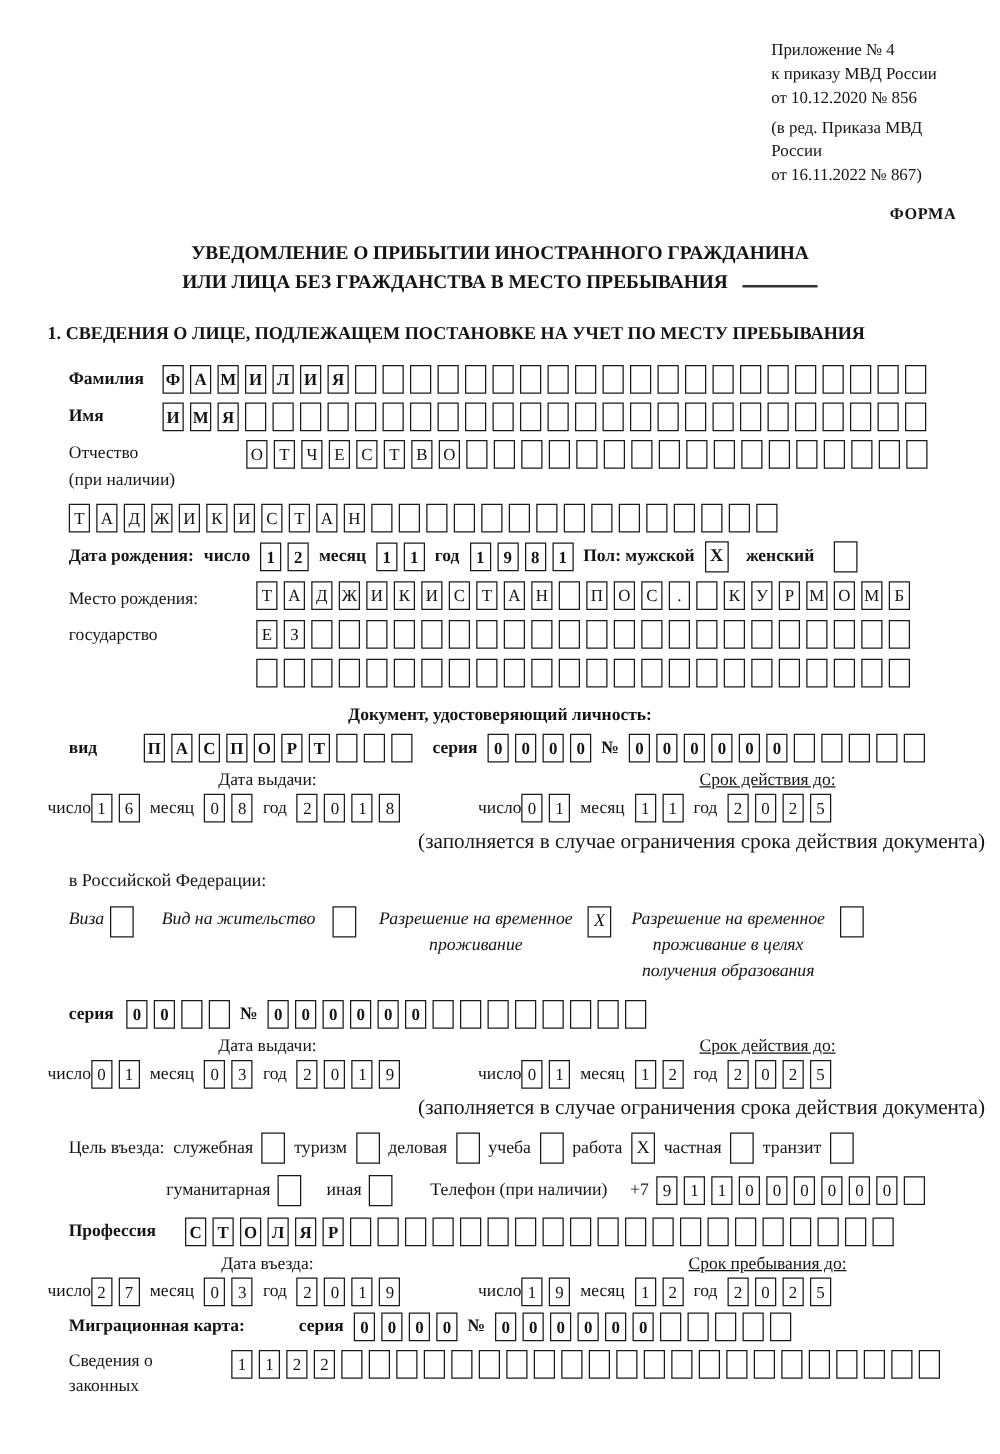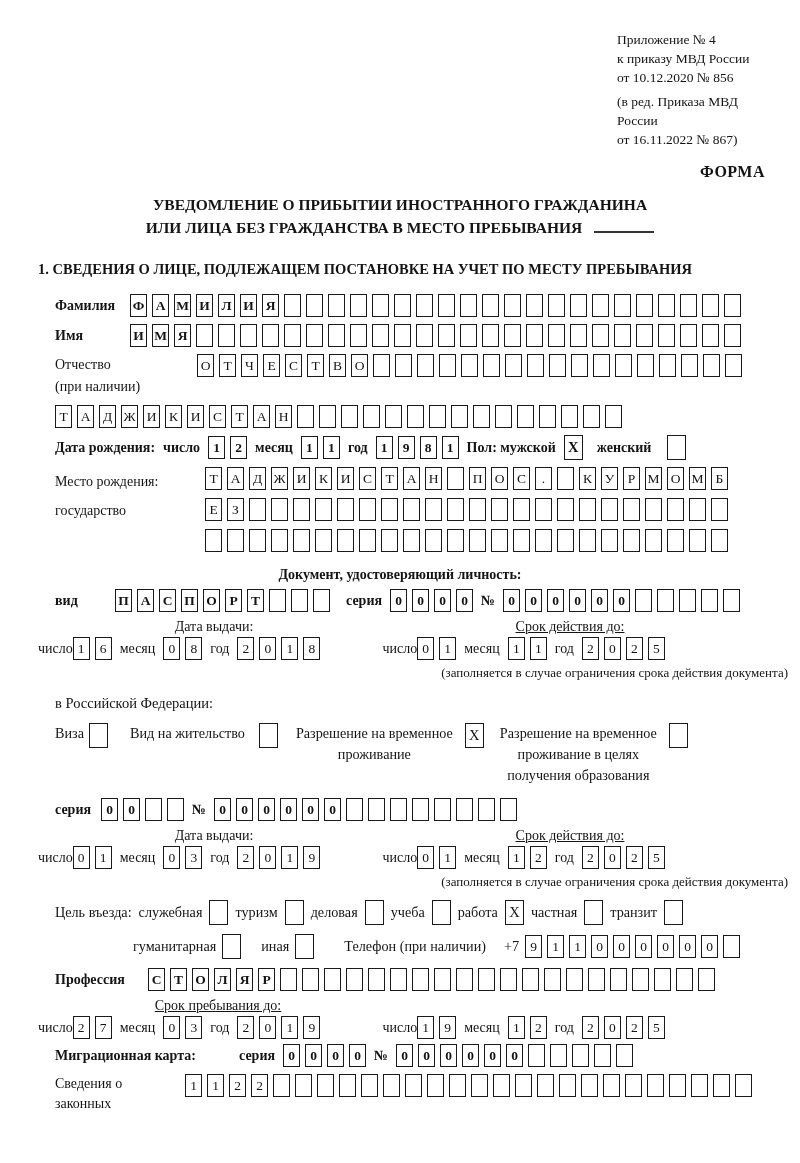--- a/index.html
+++ b/index.html
@@ -1,44 +1,44 @@
 <!DOCTYPE html>
 <html lang="ru"><head>
 <meta charset="utf-8">
 <style>
   html,body{margin:0;padding:0;background:#fff;}
   body{width:800px;height:1163px;overflow:hidden;color:#141414;
        font-family:"Liberation Serif","DejaVu Serif",serif;font-size:14px;}
   .apx{margin:30px 35px 0 617px;font-size:13.5px;line-height:19px;}
   .apx .gap{margin-top:5px;}
-  .forma{text-align:right;padding-right:35px;font-weight:bold;font-size:16px;margin-top:14px;letter-spacing:.5px;}
+  .forma{text-align:right;padding-right:35px;font-weight:bold;font-size:13px;margin-top:14px;letter-spacing:.5px;}
   .title{text-align:center;font-weight:bold;font-size:15.5px;line-height:23px;margin-top:12px;}
   .blank{display:inline-block;width:60px;height:3px;border-bottom:2px solid #333;margin-left:12px;}
   .sect{margin:22px 0 16px 38px;font-weight:bold;font-size:14.5px;}
   .cells{display:inline-flex;gap:5px;vertical-align:middle;flex:0 0 auto;}
   .cell{width:15px;height:21px;border:1.6px solid #1a1a1a;display:inline-block;text-align:center;
         font-size:13.5px;line-height:21px;background:#fff;}
   .cb{width:17px;height:23px;border:1.6px solid #1a1a1a;display:inline-block;text-align:center;
       font-size:14.5px;line-height:23px;flex:0 0 auto;}
   .frow{display:flex;align-items:center;margin:0 0 7px 55px;font-weight:bold;}
   .frow-top{display:flex;align-items:flex-start;margin:0 0 7px 55px;}
   .lbl{flex:0 0 auto;}
   .w75{width:75px;} .w142{width:142px;} .w120{width:120px;} .w150{width:150px;} .w93{width:93px;} .w130{width:130px;}
   .lblcol{line-height:22px;}
   .stack .cells{display:flex;margin-bottom:8px;}
   .dochdr{text-align:center;font-weight:bold;font-size:14px;margin:4px 0 6px 0;}
   .mlbl{margin:0 8px;}
-  .dtitles{display:flex;margin-left:38px;font-size:14px;margin-bottom:2px;}
+  .dtitles{display:flex;margin-left:38px;font-size:14px;margin-bottom:2px;gap:44px;}
   .dtitles .t1{width:352px;text-align:center;}
   .dtitles .t2{width:360px;text-align:center;text-decoration:underline;}
   .drow{display:flex;align-items:center;margin:0 0 5px 38px;}
   .dgap{margin-left:62px;}
-  .note-r{text-align:right;padding-right:12px;font-size:13px;margin:0 0 10px 0;}
+  .note-r{text-align:right;padding-right:12px;font-size:17px;margin:0 0 10px 0;}
   .par{margin:4px 0 8px 55px;font-size:14.5px;line-height:24px;}
-  .resrow{display:flex;align-items:flex-start;margin:2px 0 12px 55px;font-size:14.2px;line-height:21px;}
+  .resrow{display:flex;align-items:flex-start;margin:2px 0 12px 55px;font-size:14.2px;line-height:21px;font-style:italic;}
   .ctr{text-align:center;}
   .purline{display:flex;align-items:center;margin:0 0 9px 55px;gap:7px;font-size:14.2px;}
   .purline2{display:flex;align-items:center;margin:0 0 9px 133px;gap:6px;font-size:14.2px;}
   .mt4{margin-top:4px;}
 </style>
 </head>
 <body>
 
 <div class="apx">
   <div>Приложение № 4</div>
@@ -532,20 +532,21 @@
       <span class="cell"></span>
       <span class="cell"></span>
       <span class="cell"></span>
       <span class="cell"></span>
       <span class="cell"></span>
       <span class="cell"></span>
     </span>
 </div>
 
 <div class="dtitles">
+  <span class="t1">Дата въезда:</span>
   <span class="t2">Срок пребывания до:</span>
 </div>
 <div class="drow">
   <span>число</span>
   <span class="cells">
       <span class="cell">2</span>
       <span class="cell">7</span>
     </span>
   <span class="mlbl">месяц</span>
   <span class="cells">

